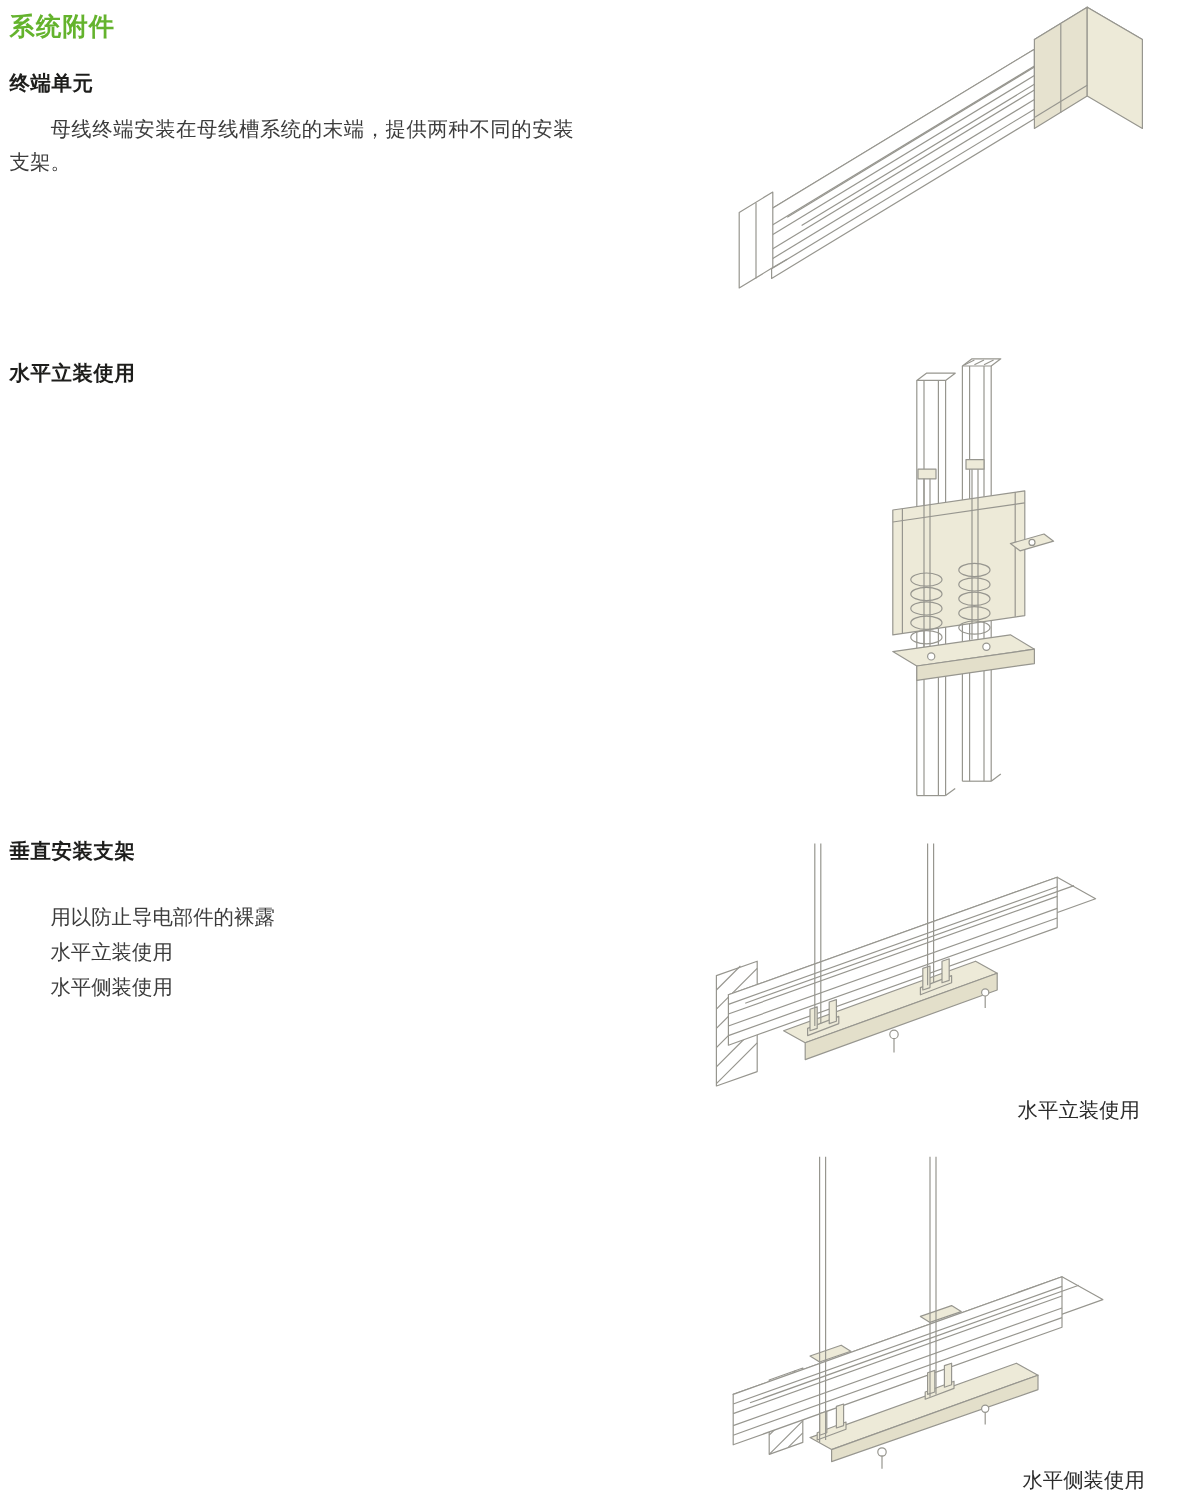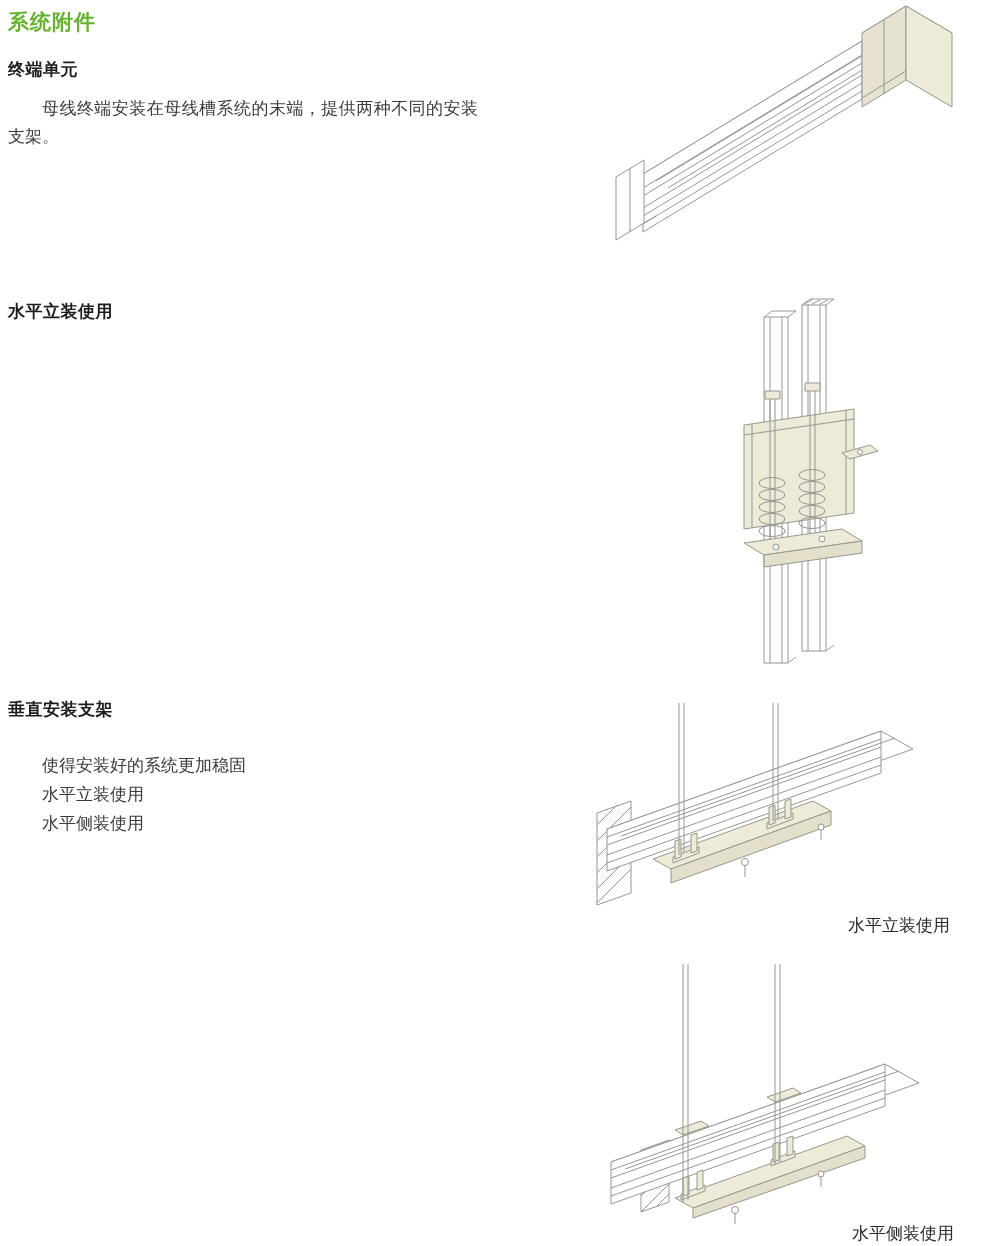--- a/index.html
+++ b/index.html
@@ -67,21 +67,21 @@
 
   <h1 class="page-title">系统附件</h1>
 
   <h2 class="sec-heading" style="top:58px">终端单元</h2>
   <p class="para" style="top:94px">母线终端安装在母线槽系统的末端，提供两种不同的安装支架。</p>
 
   <h2 class="sec-heading" style="top:300px">水平立装使用</h2>
 
   <h2 class="sec-heading" style="top:698px">垂直安装支架</h2>
   <div class="list-block" style="top:751px">
-    <div class="list-line">使得安装好的系统更加稳固</div>
+    <div class="list-line">用以防止导电部件的裸露</div>
     <div class="list-line">水平立装使用</div>
     <div class="list-line">水平侧装使用</div>
   </div>
 
   <div class="fig" style="left:598px; top:0px">
     <svg width="392" height="270" viewBox="0 0 392 270">
       <g stroke="#97968f" stroke-width="1" fill="none" stroke-linejoin="round">
 
         <g>
           <polygon points="45,174 264,41 302,63 83,196" fill="#ffffff"></polygon>

